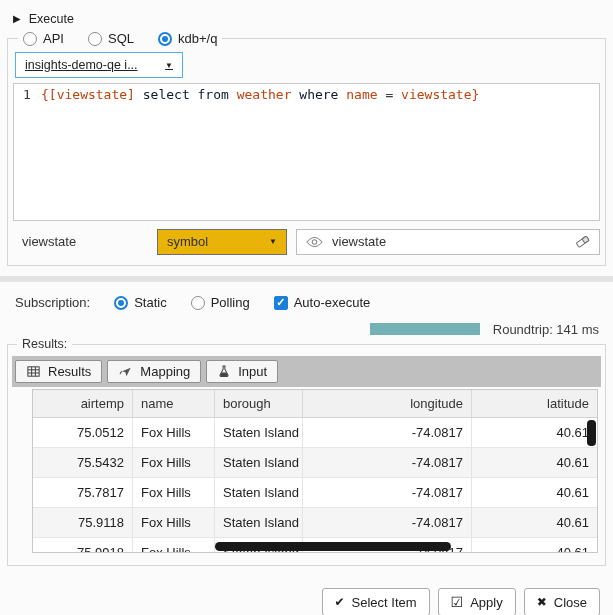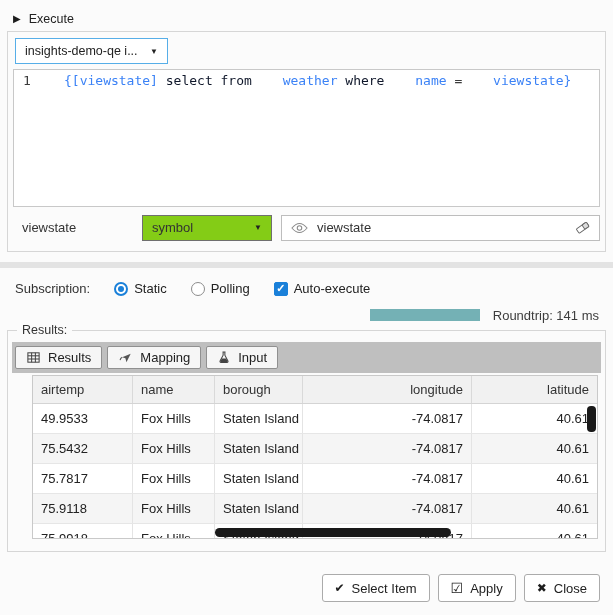--- a/index.html
+++ b/index.html
@@ -25,37 +25,37 @@
   
   .opt { display: flex; align-items: center; gap: 6px; cursor: default; font-size: 13px; color: #222; }
   .radio { width: 14px; height: 14px; border: 1px solid #8c8c8c; border-radius: 50%; background: #fff; position: relative; flex: 0 0 auto; }
   .radio.selected { border: 2px solid #1a80d9; }
   .radio.selected::after { content: ""; position: absolute; left: 2px; top: 2px; width: 6px; height: 6px; border-radius: 50%; background: #1a80d9; }
   .checkbox { width: 14px; height: 14px; border: 1px solid #8c8c8c; border-radius: 2px; background: #fff; position: relative; flex: 0 0 auto; }
   .checkbox.checked { background: #1a80d9; border-color: #1a80d9; }
   .checkbox.checked::after { content: "\2713"; position: absolute; left: 1.5px; top: -1px; color: #fff; font-size: 11px; font-weight: bold; }
 
   
-  .conn-dropdown { width: 153px; height: 26px; margin: 4px 0 0 2px; border: 1.5px solid #56aee8; background: #fff; display: flex; align-items: center; justify-content: space-between; padding: 0 9px; font-size: 12.5px; color: #222; cursor: pointer; }
+  .conn-dropdown { width: 168px; height: 26px; margin: 4px 0 0 2px; border: 1.5px solid #56aee8; background: #fff; display: flex; align-items: center; justify-content: space-between; padding: 0 9px; font-size: 12.5px; color: #222; cursor: pointer; text-decoration: underline; }
   .chev { font-size: 8px; color: #222; }
 
   
   .editor { margin-top: 5px; height: 138px; border: 1px solid #c8c8c8; background: #fff; font-family: "DejaVu Sans Mono", "Liberation Mono", monospace; font-size: 13px; padding-top: 3px; }
   .code-line { display: flex; }
   .ln { width: 27px; padding-left: 9px; color: #3a3a3a; flex: 0 0 auto; }
-  .tok-ident { color: #3b82f6; margin-left: 23px; }
+  .tok-ident { color: #c2410c; }
   .tok-kw { color: #0f172a; }
   .tok-op { color: #3c3c3c; }
   .tok-plain { color: #333; white-space: pre; }
   .code-line span { white-space: pre; }
 
   
   .param-row { display: flex; align-items: center; margin-top: 5px; height: 31px; }
   .param-name { padding-left: 9px; width: 129px; color: #333; }
-  .type-select { width: 130px; height: 26px; border: 1px solid #6f6f6f; background: #84cc16; display: flex; align-items: center; justify-content: space-between; padding: 0 9px; cursor: pointer; }
+  .type-select { width: 130px; height: 26px; border: 1px solid #6f6f6f; background: #eab308; display: flex; align-items: center; justify-content: space-between; padding: 0 9px; cursor: pointer; margin-left: 15px; }
   .param-input { flex: 1; margin-left: 9px; height: 26px; border: 1px solid #bdbdbd; background: #fff; display: flex; align-items: center; gap: 9px; padding: 0 9px; }
   .eraser-btn { margin-left: auto; cursor: pointer; }
 
   .section-divider { height: 6px; background: #e3e3e3; margin-top: 10px; }
 
   
   .subscription-row { display: flex; align-items: center; gap: 24px; margin: 13px 0 0 15px; }
   .sub-label { color: #333; }
 
   
@@ -69,21 +69,21 @@
   .tab { background: #f6f6f6; border: 1px solid #909090; border-radius: 2px; display: flex; align-items: center; gap: 7px; padding: 0 10px; height: 23px; font-size: 13px; color: #222; cursor: pointer; }
 
   .table-wrap { position: relative; margin: 2px 0 0 20px; width: 566px; height: 164px; border: 1px solid #c9c9c9; background: #fff; overflow: hidden; }
   .thead { display: flex; height: 28px; line-height: 27px; background: #f1f1f1; border-bottom: 1px solid #d4d4d4; }
   .th { border-right: 1px solid #d9d9d9; padding: 0 8px; color: #333; }
   .th:last-child { border-right: none; }
   .trow { display: flex; height: 30px; line-height: 29px; border-bottom: 1px solid #e6e6e6; background: #fff; }
   .trow.alt { background: #f5f5f5; }
   .td { border-right: 1px solid #e4e4e4; padding: 0 8px; color: #222; overflow: hidden; white-space: nowrap; }
   .td:last-child { border-right: none; }
-  .c0 { width: 100px; flex: 0 0 auto; }
+  .c0 { width: 100px; flex: 0 0 auto; text-align: right; }
   .c1 { width: 82px;  flex: 0 0 auto; text-align: left; }
   .c2 { width: 88px;  flex: 0 0 auto; text-align: left; }
   .c3 { width: 169px; flex: 0 0 auto; text-align: right; }
   .c4 { flex: 1; text-align: right; }
   .vscroll-thumb { position: absolute; top: 30px; right: 1px; width: 9px; height: 26px; background: #191919; border-radius: 4px; cursor: pointer; }
   .hscroll-thumb { position: absolute; bottom: 1px; left: 182px; width: 236px; height: 9px; background: #191919; border-radius: 5px; cursor: pointer; }
 
   
   .footer { display: flex; justify-content: flex-end; gap: 8px; margin: 22px 13px 0 0; }
   .btn { background: #fff; border: 1px solid #ababab; border-radius: 3px; height: 28px; display: flex; align-items: center; gap: 7px; padding: 0 12px; font-size: 13px; color: #222; cursor: pointer; }
@@ -91,20 +91,34 @@
 </style>
 </head>
 <body>
 
 <div class="execute-row">
   <span class="play-icon">▶</span>
   <span class="execute-label">Execute</span>
 </div>
 
 <fieldset class="query">
+  <legend class="modes">
+    <span class="opt">
+      <span class="radio"></span>
+      <span>API</span>
+    </span>
+    <span class="opt">
+      <span class="radio"></span>
+      <span>SQL</span>
+    </span>
+    <span class="opt">
+      <span class="radio selected"></span>
+      <span>kdb+/q</span>
+    </span>
+  </legend>
 
   <div class="conn-dropdown">
     <span>insights-demo-qe i...</span>
     <span class="chev">▼</span>
   </div>
 
   <div class="editor">
     <div class="code-line">
       <span class="ln">1</span>
       <span class="tok-ident">{[viewstate]</span>
@@ -200,21 +214,21 @@
 
   <div class="table-wrap">
     <div class="thead">
       <div class="th c0">airtemp</div>
       <div class="th c1">name</div>
       <div class="th c2">borough</div>
       <div class="th c3">longitude</div>
       <div class="th c4">latitude</div>
     </div>
     <div class="trow">
-      <div class="td c0">49.9533</div>
+      <div class="td c0">75.0512</div>
       <div class="td c1">Fox Hills</div>
       <div class="td c2">Staten Island</div>
       <div class="td c3">-74.0817</div>
       <div class="td c4">40.61</div>
     </div>
     <div class="trow alt">
       <div class="td c0">75.5432</div>
       <div class="td c1">Fox Hills</div>
       <div class="td c2">Staten Island</div>
       <div class="td c3">-74.0817</div>

